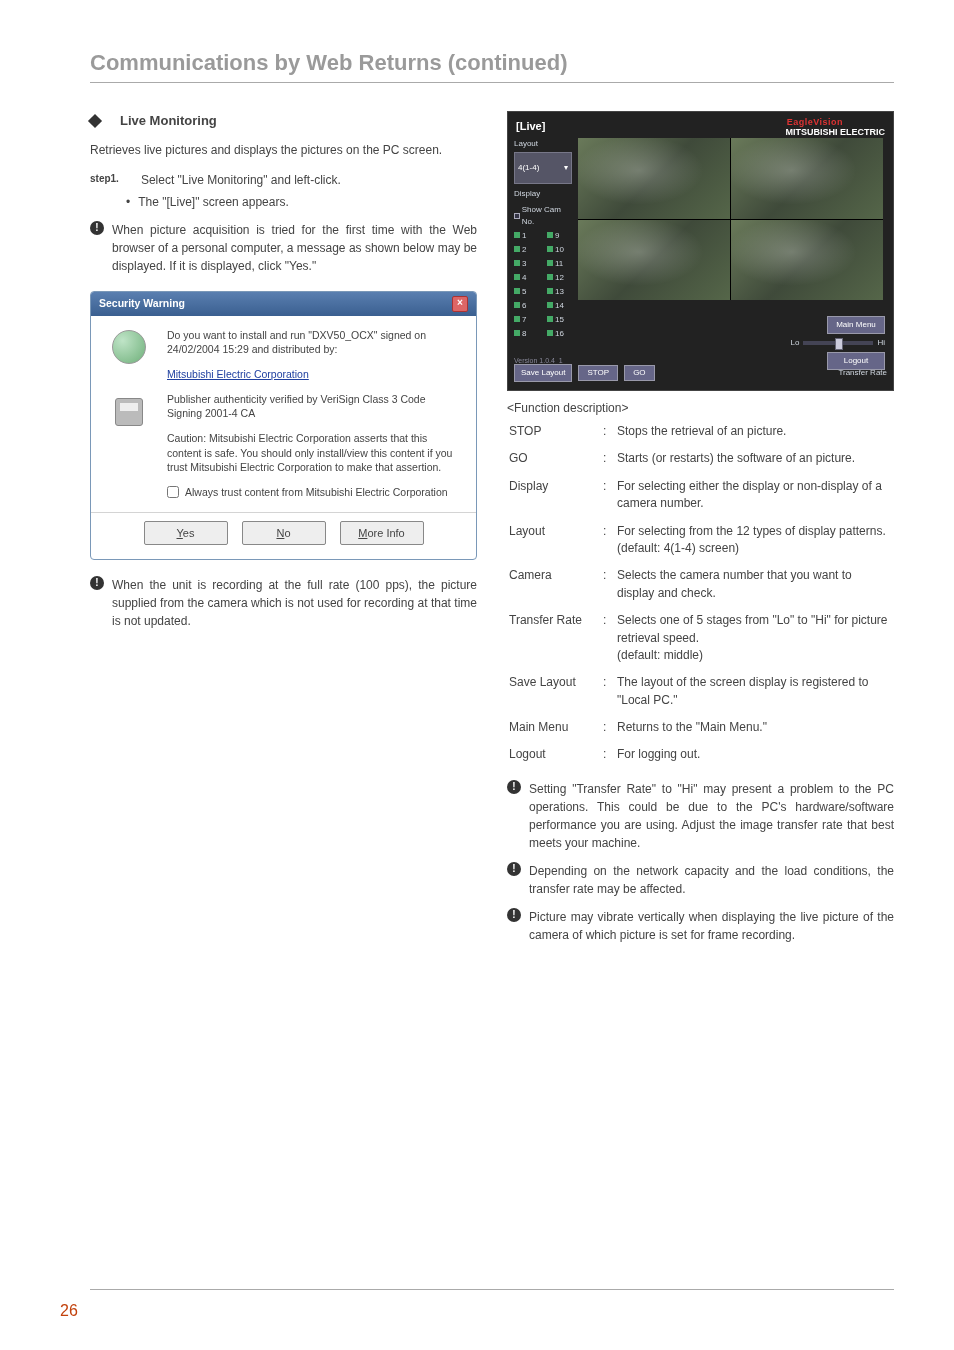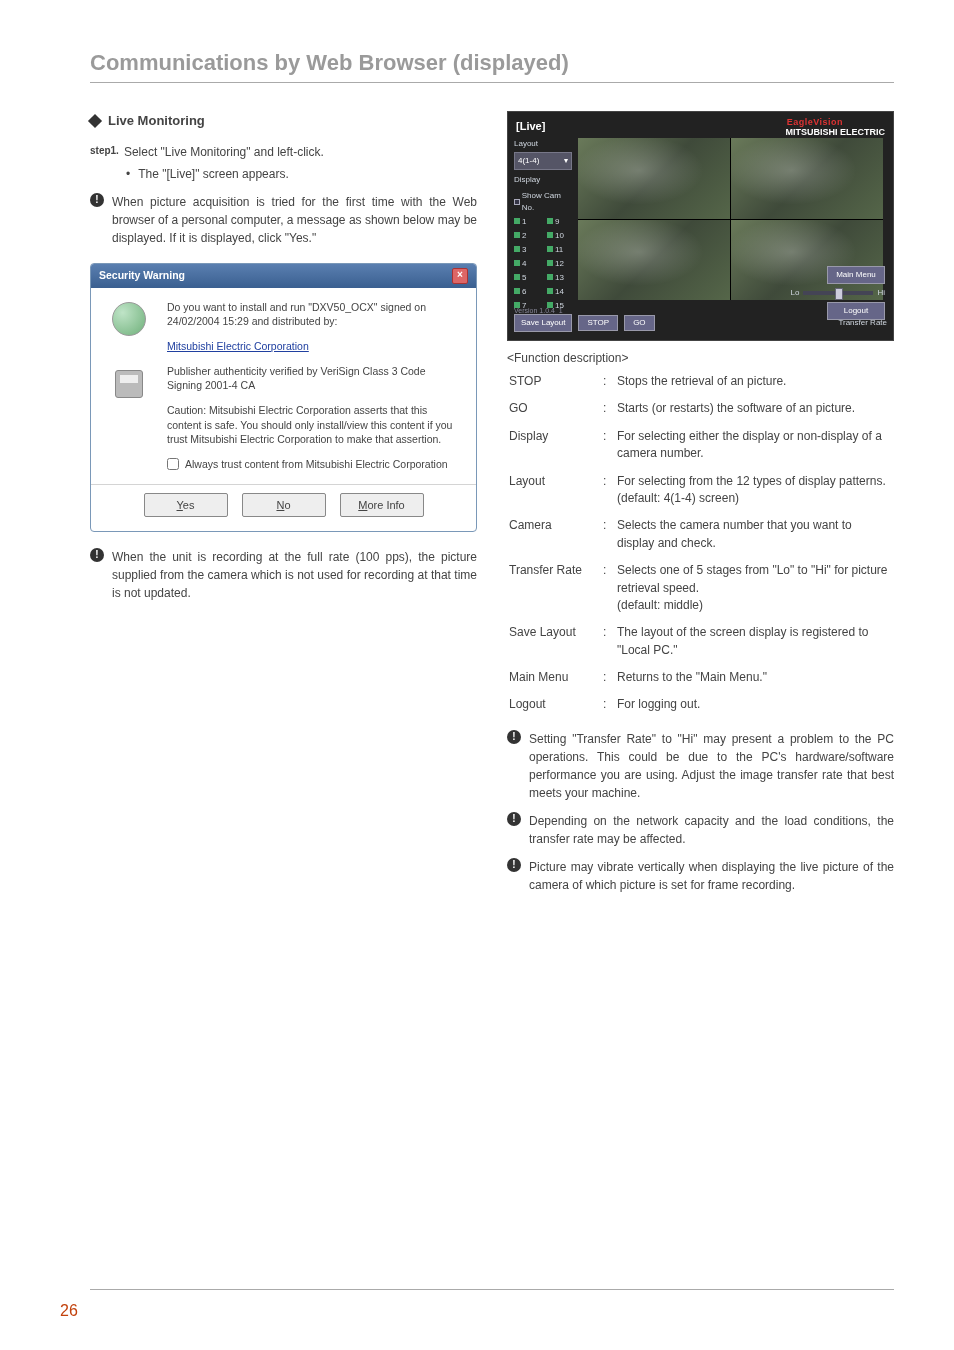--- a/index.html
+++ b/index.html
@@ -1,23 +1,23 @@
 <!DOCTYPE html>
 <html><head>
 <meta charset="utf-8">
 <style>
   * { box-sizing: border-box; margin: 0; padding: 0; }
   html, body { width: 954px; height: 1350px; font-family: Arial, Helvetica, sans-serif; background: #fff; color: #333; }
   .page { padding: 50px 60px 30px 90px; position: relative; height: 100%; }
   .page-title { color: #9a9a9a; font-size: 22px; font-weight: bold; border-bottom: 1px solid #aaa; padding-bottom: 6px; margin-bottom: 28px; }
   .columns { display: flex; gap: 30px; }
   .col { flex: 1; font-size: 12px; line-height: 1.5; color: #444; }
-  .section-head { display: flex; align-items: center; gap: 8px; font-weight: bold; font-size: 13px; margin-bottom: 10px; }
+  .section-head { display: flex; align-items: center; gap: 20px; font-weight: bold; font-size: 13px; margin-bottom: 10px; }
   .diamond { width: 10px; height: 10px; background: #333; transform: rotate(45deg); display: inline-block; }
-  .step { display: flex; gap: 5px; margin: 12px 0 4px; }
+  .step { display: flex; gap: 22px; margin: 12px 0 4px; }
   .step-label { font-size: 10px; font-weight: bold; }
   .bullet-line { display: flex; gap: 8px; margin: 3px 0 3px 36px; }
   .warn { display: flex; gap: 8px; margin: 10px 0; }
   .warn-icon { width: 14px; height: 14px; border-radius: 50%; background: #333; color: #fff; font-size: 10px; line-height: 14px; text-align: center; flex: 0 0 14px; font-weight: bold; }
   .warn-text { flex: 1; text-align: justify; }
 
   
   .dlg { border: 1px solid #7a98b8; border-radius: 4px; margin: 16px 0; overflow: hidden; font-size: 10.5px; }
   .dlg-title { background: linear-gradient(#5a7fb0,#3a5f90); color: #fff; font-weight: bold; padding: 4px 8px; display: flex; justify-content: space-between; align-items: center; }
   .dlg-close { width: 16px; height: 16px; background: #d66; color: #fff; border: 1px solid #a33; font-size: 10px; line-height: 12px; text-align: center; border-radius: 2px; font-weight: bold;}
@@ -28,26 +28,26 @@
   .disk::after{content:"";position:absolute;left:4px;top:4px;right:4px;bottom:14px;background:#eee;}
   .dlg-text { flex: 1; line-height: 1.4; }
   .dlg-text a { color: #2040a0; text-decoration: underline; }
   .dlg-text .block { margin-bottom: 10px; }
   .dlg-check { display: flex; align-items: center; gap: 6px; }
   .dlg-check input { width: 12px; height: 12px; }
   .dlg-btns { display: flex; justify-content: center; gap: 14px; padding: 8px 0 14px; border-top:1px solid #d4d4d4; margin-top:4px;}
   .dlg-btn { border: 1px solid #888; background: #eee; padding: 3px 0; width: 84px; text-align: center; border-radius: 2px; font-size: 11px; }
 
   
-  .live-shot { width: 100%; height: 230px; background: #222; border: 1px solid #444; margin-bottom: 8px; position: relative; overflow:hidden; font-size:8px; color:#cfd6df;}
+  .live-shot { width: 100%; height: 280px; background: #222; border: 1px solid #444; margin-bottom: 8px; position: relative; overflow:hidden; font-size:8px; color:#cfd6df;}
   .live-title { position:absolute; top:6px; left:8px; color:#fff; font-weight:bold; font-size:11px; }
   .brand { position:absolute; top:4px; right:50px; color:#d33; font-size:9px; font-weight:bold; letter-spacing:0.5px;}
   .brand2 { position:absolute; top:14px; right:8px; color:#fff; font-size:9px; font-weight:bold; }
   .live-side { position:absolute; top:26px; left:6px; width:58px; }
-  .live-layout-sel { background:#556; color:#fff; padding:2px 3px; margin-bottom:4px; display:flex; justify-content:space-between; border:1px solid #778;}
+  .live-layout-sel { background:#556; color:#fff; padding:9px 3px; margin-bottom:4px; display:flex; justify-content:space-between; border:1px solid #778;}
   .live-disp { margin:4px 0 4px; }
   .live-chk { display:flex; align-items:center; gap:2px; margin-bottom:2px;}
   .live-chk .box{width:6px;height:6px;border:1px solid #aab;background:#334;}
   .cam-grid { display:grid; grid-template-columns: repeat(2, 1fr); gap:2px 8px; margin-top:2px;}
   .cam-grid .box{width:6px;height:6px;background:#4a6;display:inline-block;margin-right:2px;}
   .cam-grid div{white-space:nowrap;}
   .video { position:absolute; left:70px; top:26px; right:10px; height:162px; display:grid; grid-template-columns:1fr 1fr; grid-template-rows:1fr 1fr; gap:1px; background:#000;}
   .video div{ background: linear-gradient(135deg,#6a7a5a 0%, #3f4a3a 50%, #556649 100%); position:relative;}
   .video div::after{content:""; position:absolute; inset:0; background: radial-gradient(ellipse at 40% 40%, rgba(255,255,255,0.25), transparent 50%);}
   .live-btm { position:absolute; bottom:8px; left:6px; right:6px; display:flex; align-items:center; gap:6px;}
@@ -65,29 +65,30 @@
   .ftable td.colon { width: 12px; }
   .ftable .sub { display:block; }
 
   .page-num { position: absolute; bottom: 30px; left: 60px; font-size: 16px; color: #c2410c; }
   .footer-line { position:absolute; bottom:60px; left:90px; right:60px; border-top:1px solid #aaa;}
 </style>
 </head>
 <body>
 
 <div class="page">
-  <h1 class="page-title">Communications by Web Browser (displayed)</h1>
+  <h1 class="page-title">Communications by Web Returns (continued)</h1>
 
   <div class="columns">
 
     <div class="col">
       <div class="section-head">
         <span class="diamond"></span>
         <span>Live Monitoring</span>
       </div>
+      <p style="text-align:justify;">Retrieves live pictures and displays the pictures on the PC screen.</p>
 
       <div class="step">
         <span class="step-label">step1.</span>
         <span>Select "Live Monitoring" and left-click.</span>
       </div>
       <div class="bullet-line">
         <span>•</span>
         <span>The "[Live]" screen appears.</span>
       </div>
 

